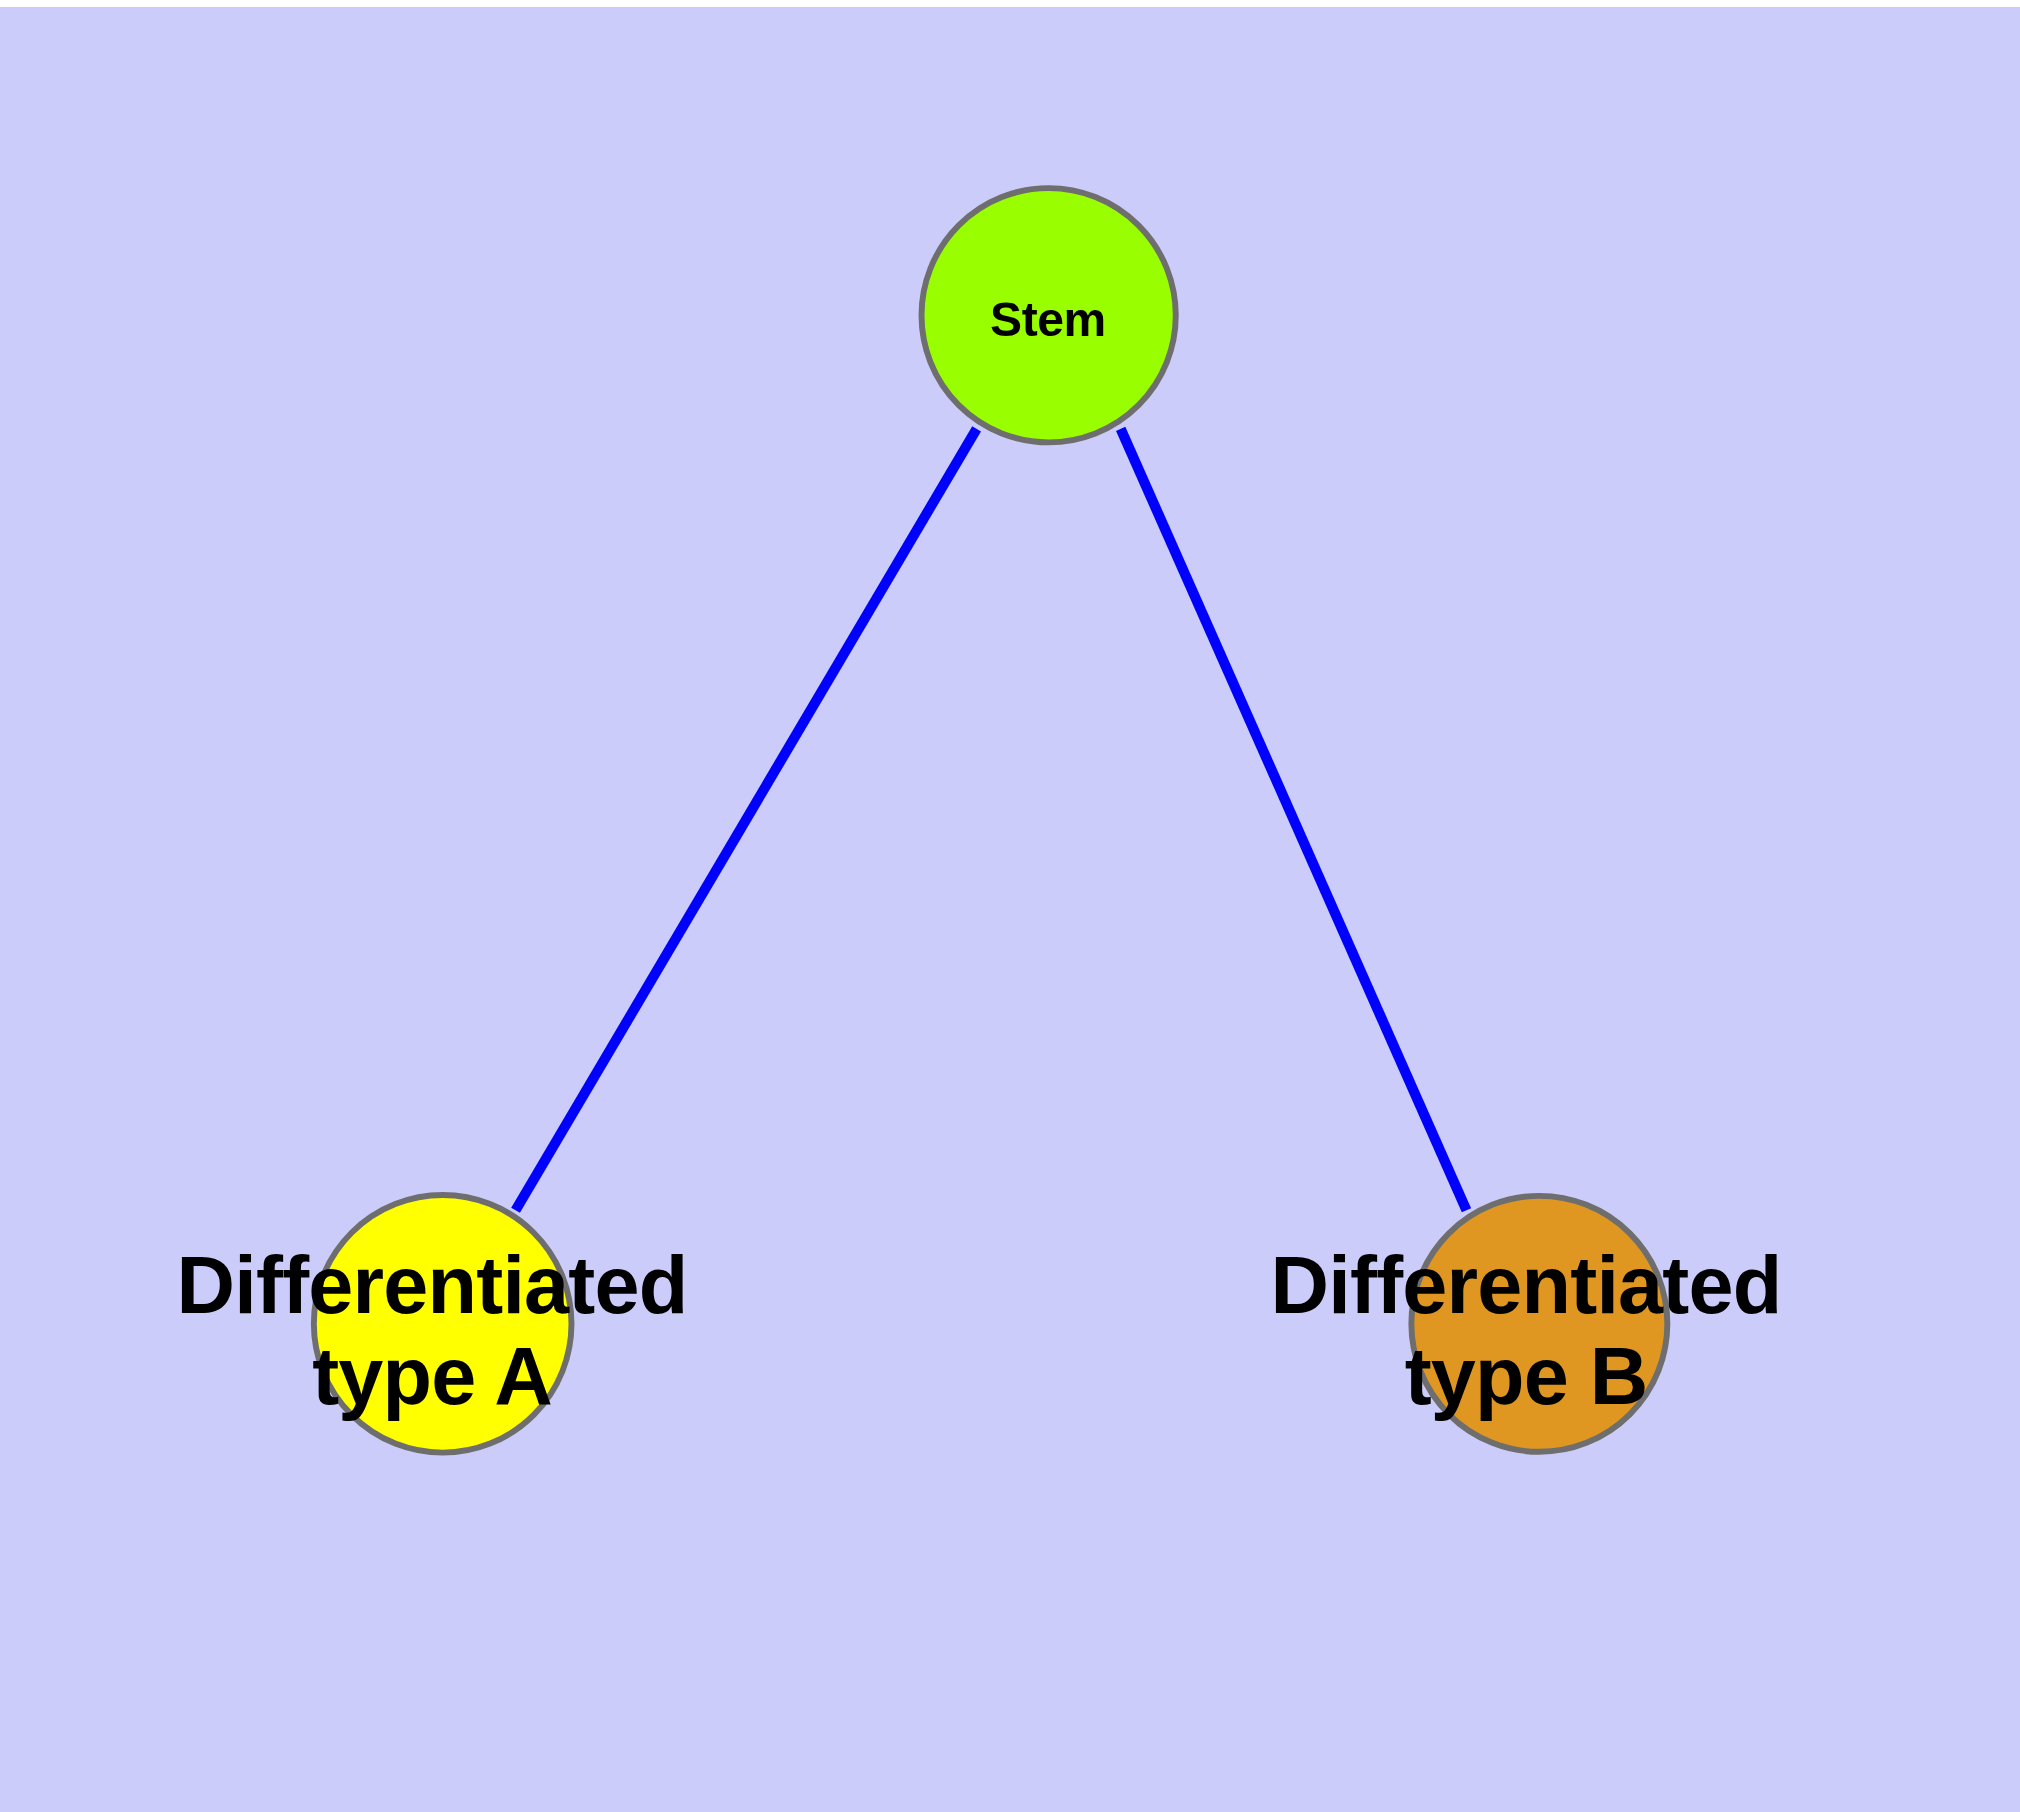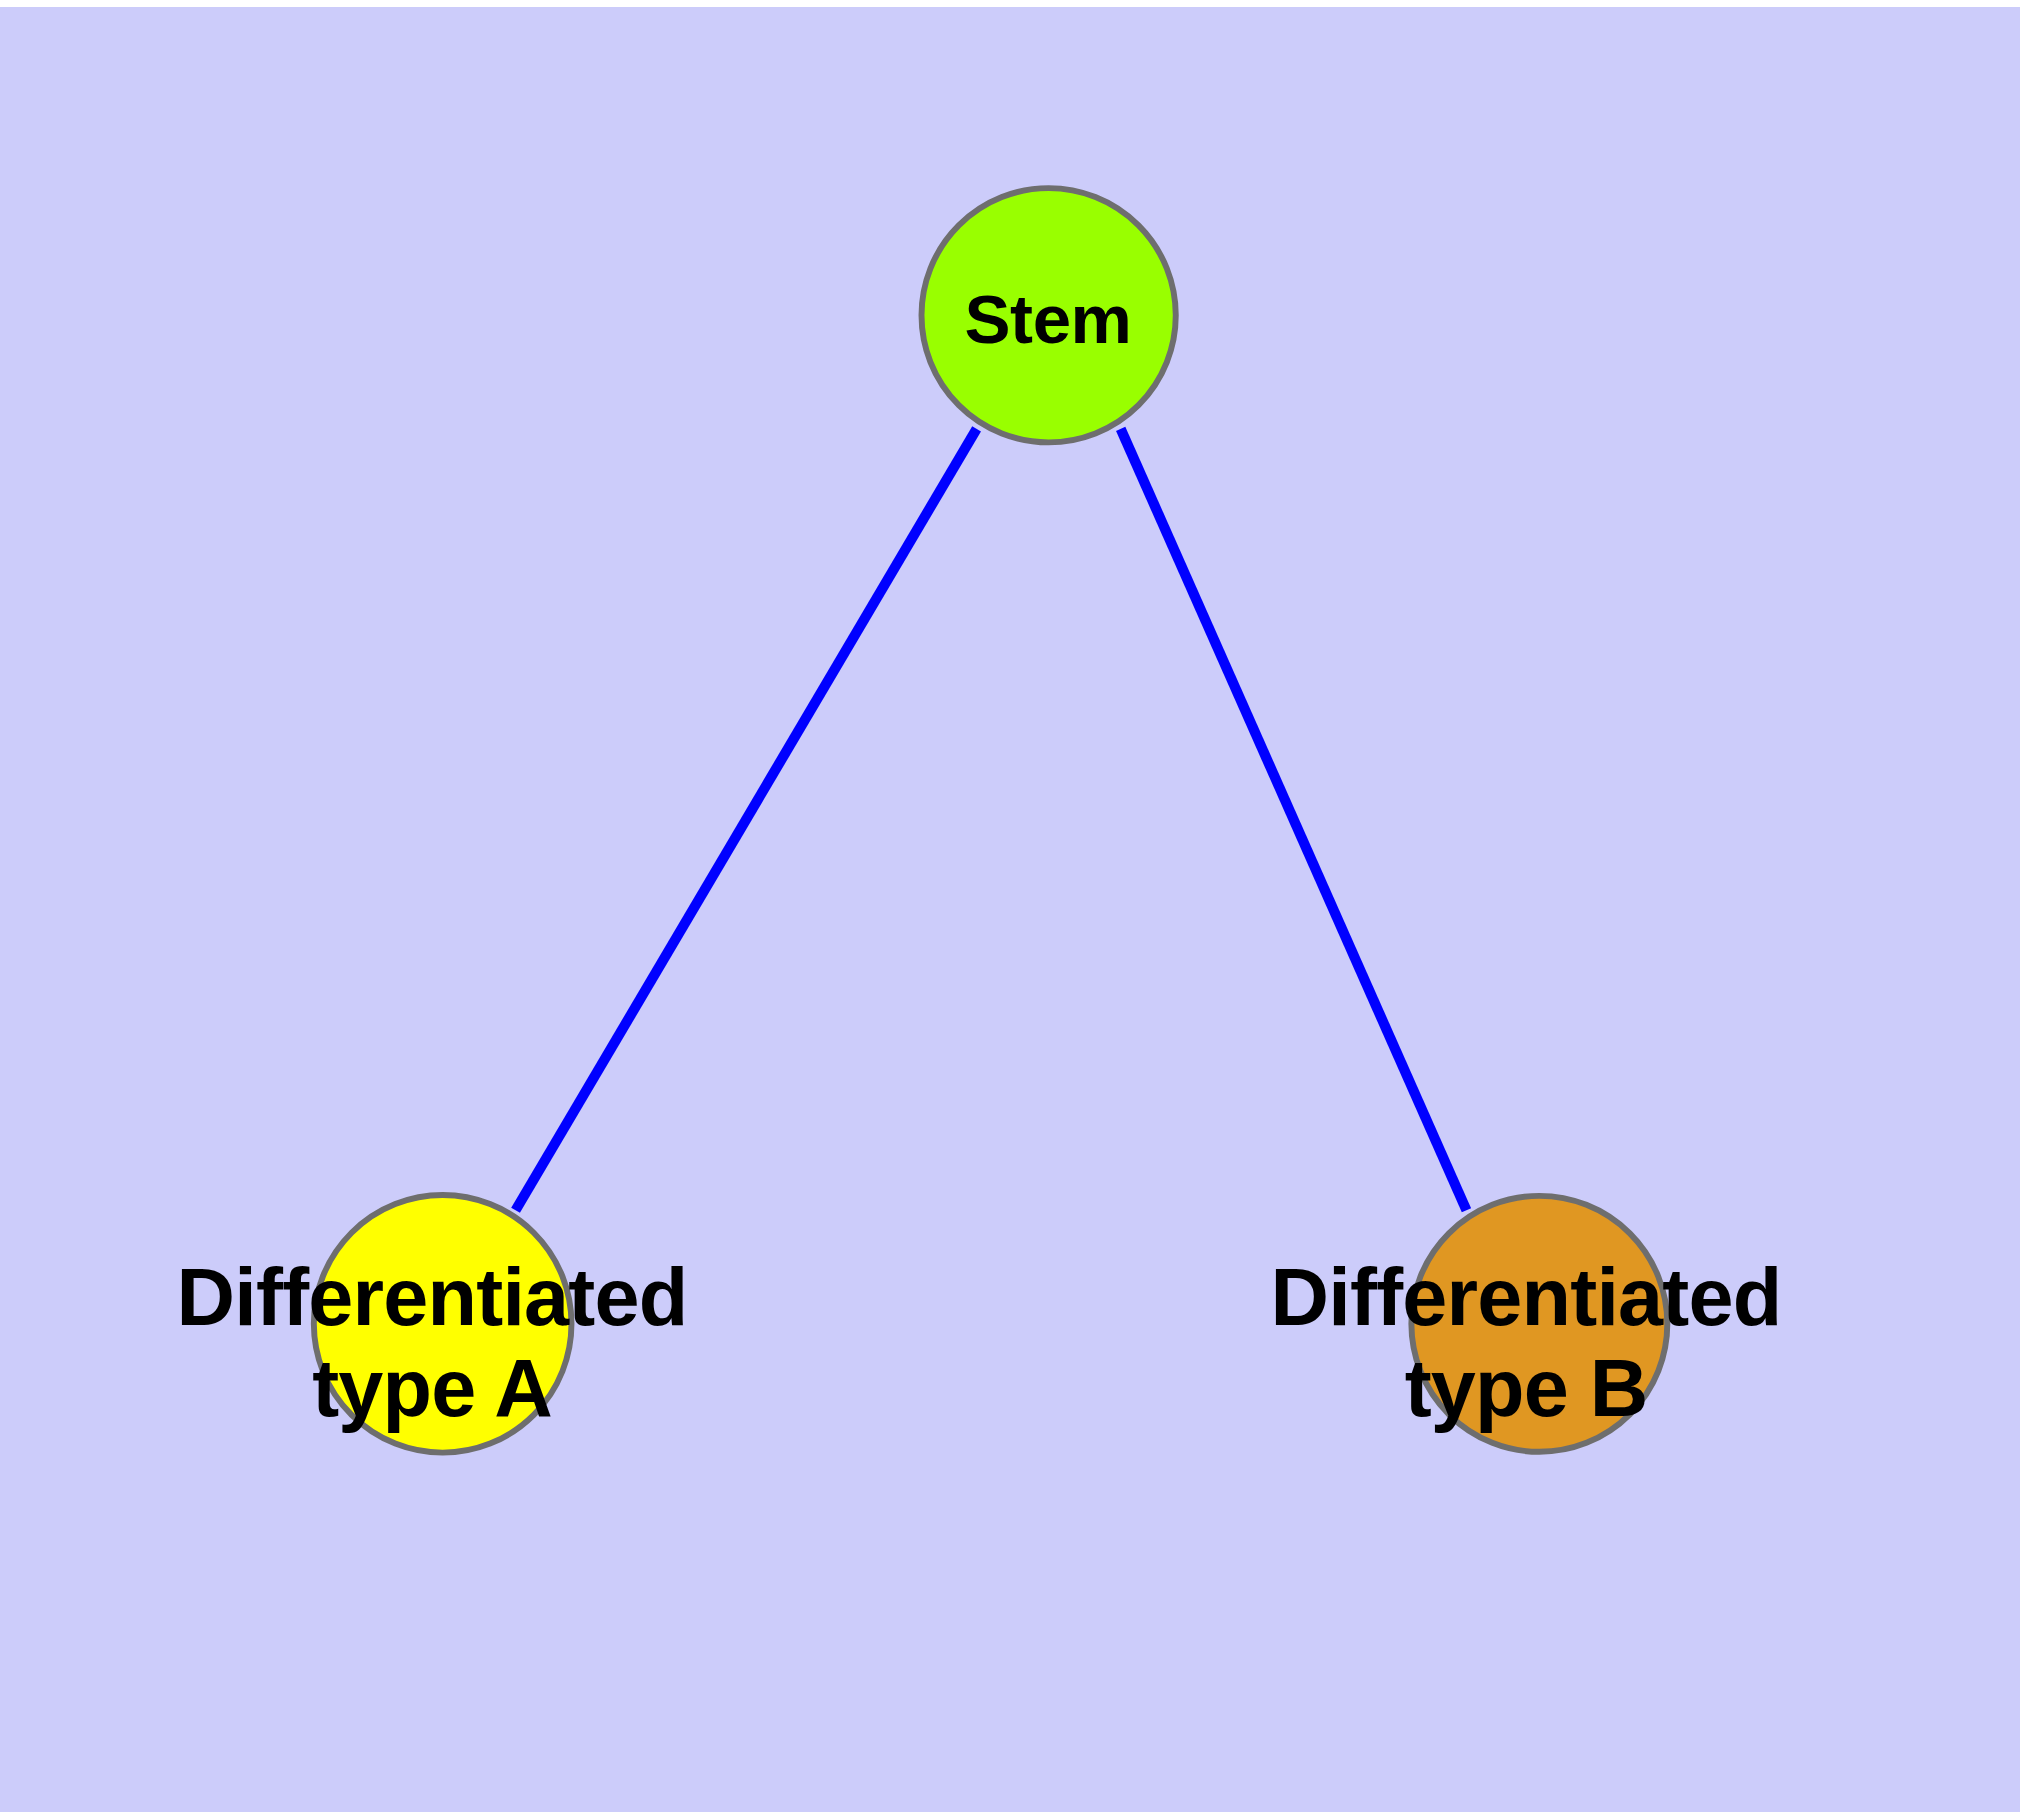--- a/index.html
+++ b/index.html
@@ -41,21 +41,20 @@
     pointer-events: none;
     transform: translate(-50%, -50%);
   }
   .node-label.root {
     font-size: 73px;
     letter-spacing: -0.4px;
   }
   .node-label.leaf {
     font-size: 81px;
     letter-spacing: -0.8px;
-    margin-top: 12px;
   }
 </style>
 </head>
 <body>
 
 <div id="stage">
 
   <div id="canvas-bg"></div>
 
   <svg id="graph-svg" viewBox="0 0 2384 2138" xmlns="http://www.w3.org/2000/svg">
@@ -65,21 +64,21 @@
       <line class="graph-edge" x1="1322" y1="506" x2="1730" y2="1428" stroke="#0000ff" stroke-width="12" stroke-linecap="butt"></line>
     </g>
 
     <g>
       <circle class="graph-node" cx="1237" cy="372" r="150" fill="#99ff00" stroke="#6e6e6e" stroke-width="7"></circle>
       <circle class="graph-node" cx="522" cy="1562" r="152" fill="#ffff00" stroke="#6e6e6e" stroke-width="7"></circle>
       <circle class="graph-node" cx="1816" cy="1562" r="151" fill="#e09722" stroke="#6e6e6e" stroke-width="7"></circle>
     </g>
   </svg>
 
-  <div class="node-label root" style="left: 1048px; top: 320px; font-size: 69px; color: rgb(0, 0, 0);">Stem</div>
+  <div class="node-label root" style="left: 1048px; top: 320px; font-size: 48px; color: rgb(0, 0, 0);">Stem</div>
 
   <div class="node-label leaf" style="left: 432px; top: 1331px; font-size: 81px; color: rgb(0, 0, 0);">Differentiated
 type A</div>
 
   <div class="node-label leaf" style="left: 1526px; top: 1331px; font-size: 81px; color: rgb(0, 0, 0);">Differentiated
 type B</div>
 
 </div>
 
 

